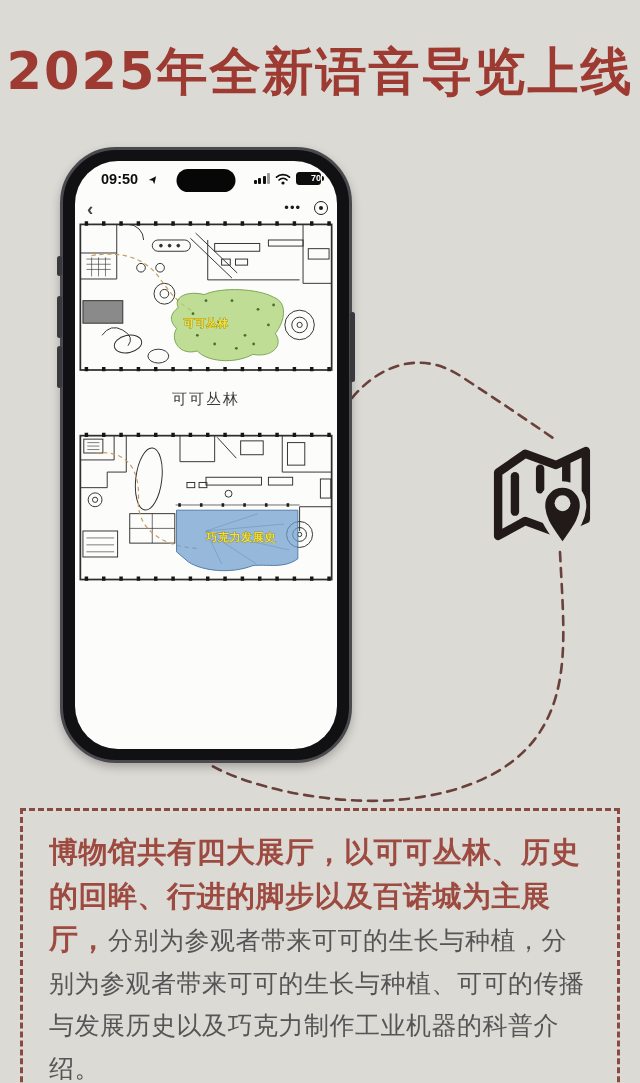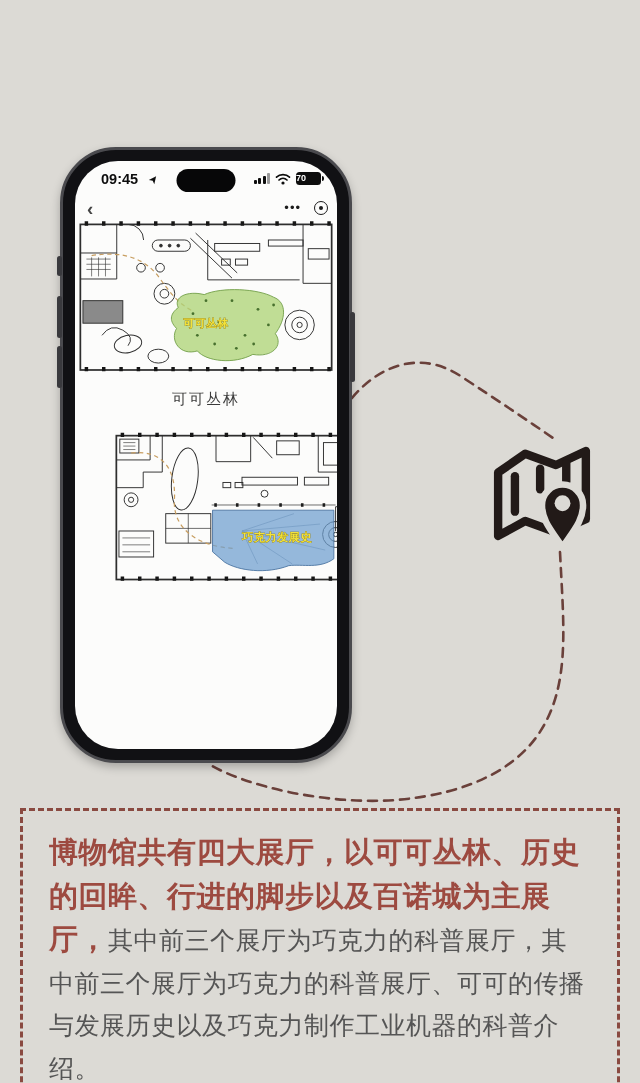--- a/index.html
+++ b/index.html
@@ -30,38 +30,38 @@
   .loc-arrow { position:absolute; left:74px; top:5px; font-size:11px; color:#0d0d0d;
     display:inline-block; transform:rotate(-52deg); }
   .island { position:absolute; left:50%; transform:translateX(-50%); top:1px;
     width:59px; height:23px; background:#070708; border-radius:13px; }
   .sb-right { position:absolute; right:16px; top:4px; display:flex; align-items:center; gap:5px; }
   .sig { display:flex; align-items:flex-end; gap:1.5px; height:11px; }
   .sig i { display:block; width:3px; background:#0d0d0d; border-radius:1px; }
   .sig i:nth-child(1){height:4px;} .sig i:nth-child(2){height:6px;}
   .sig i:nth-child(3){height:8px;} .sig i:nth-child(4){height:11px; background:#9a9a9a;}
   .batt { position:relative; width:25px; height:13px; background:#0d0d0d; border-radius:3.5px;
-    color:#fff; font-size:9px; font-weight:bold; text-align:left; line-height:13px; }
+    color:#fff; font-size:9px; font-weight:bold; text-align:right; line-height:13px; }
   .batt:after { content:""; position:absolute; right:-3px; top:4px; width:2px; height:5px;
     background:#0d0d0d; border-radius:0 2px 2px 0; }
 
   
   .appnav { position:absolute; top:38px; left:0; width:100%; height:22px; }
   .back-chevron { position:absolute; left:12px; top:0; font-size:19px; color:#444;
     font-weight:bold; line-height:20px; cursor:pointer; }
   .capsule { position:absolute; right:9px; top:2px; display:flex; align-items:center; gap:13px; color:#1c1c1c; }
   .dots { font-size:13px; letter-spacing:1px; line-height:14px; }
   .target { width:14px; height:14px; border:1.6px solid #1c1c1c; border-radius:50%;
     display:flex; align-items:center; justify-content:center; }
   .target i { width:4px; height:4px; background:#1c1c1c; border-radius:50%; }
 
   .plan { position:absolute; left:1px; width:260px; }
   .plan svg { display:block; width:100%; height:auto; }
   .plan1 { top:53px; }
-  .plan2 { top:266px;margin-left:36px; }
+  .plan2 { top:266px; }
   .plan3 { top:470px; }
   .hall-label { position:absolute; left:0; width:100%; text-align:center;
     font-size:15px; color:#3a3a3a; letter-spacing:2px; }
   .hl1 { top:229px; } .hl2 { top:437px; }
 
   
   .map-badge { position:absolute; left:486px; top:437px; width:112px; height:118px; }
   .connector { position:absolute; left:0; top:0; width:640px; height:1083px; pointer-events:none; }
 
   
@@ -72,38 +72,39 @@
   .run-gray { font-size:25px; letter-spacing:.5px; }
 
   text.ylabel { font-weight:bold; fill:#f3e23a; stroke:#7d6b12; stroke-width:.55;
     paint-order:stroke; font-family:"Liberation Sans", sans-serif; letter-spacing:.5px; }
 </style>
 </head>
 <body>
 
 <div class="canvas">
 
+  <div class="poster-title" style="color:#9d3a31;">2025年全新语音导览上线</div>
 
   <svg class="connector" viewBox="0 0 640 1083" xmlns="http://www.w3.org/2000/svg">
     <g fill="none" stroke="#6a403a" stroke-width="2.6" stroke-dasharray="9 7" stroke-linecap="round">
       <path d="M 352 398 C 382 362 424 351 462 377 C 497 400 524 418 553 438"></path>
       <path d="M 560 552 C 563 615 569 669 550 713 C 527 768 468 794 396 800 C 328 805 246 787 207 763"></path>
     </g>
   </svg>
 
   <div class="phone">
     <div class="side-btn sb-action"></div>
     <div class="side-btn sb-volup"></div>
     <div class="side-btn sb-voldn"></div>
     <div class="side-btn sb-power"></div>
 
     <div class="screen">
 
       <div class="statusbar">
-        <span class="time">09:45</span>
+        <span class="time">09:50</span>
         <span class="loc-arrow">➤</span>
         <div class="island"></div>
         <div class="sb-right">
           <span class="sig">
               <i></i>
               <i></i>
               <i></i>
               <i></i>
             </span>
           <svg width="16" height="12" viewBox="0 0 16 12">
@@ -241,17 +242,17 @@
         <path d="M58 34 V 56"></path>
         <path d="M86 28 V 48"></path>
       </g>
       <path d="M82 118 C 69 99 60 89 60 73 A 22 22 0 1 1 104 73 C 104 89 95 99 82 118 Z" fill="#221a18" stroke="#dcdad5" stroke-width="7"></path>
       <circle cx="82" cy="71" r="8.5" fill="#dcdad5"></circle>
     </svg>
   </div>
 
   <div class="desc-box" style="border-color:#8a4a41;">
     <p>
-      <span class="run-red" style="color:#9d4a40;">博物馆共有四大展厅，以可可丛林、历史的回眸、行进的脚步以及百诺城为主展厅，</span><span class="run-gray" style="color:#555555;">其中前三个展厅为巧克力的科普展厅，其中前三个展厅为巧克力的科普展厅、可可的传播与发展历史以及巧克力制作工业机器的科普介绍。</span>
+      <span class="run-red" style="color:#9d4a40;">博物馆共有四大展厅，以可可丛林、历史的回眸、行进的脚步以及百诺城为主展厅，</span><span class="run-gray" style="color:#555555;">分别为参观者带来可可的生长与种植，分别为参观者带来可可的生长与种植、可可的传播与发展历史以及巧克力制作工业机器的科普介绍。</span>
     </p>
   </div>
 
 </div>
 
 </body></html>

